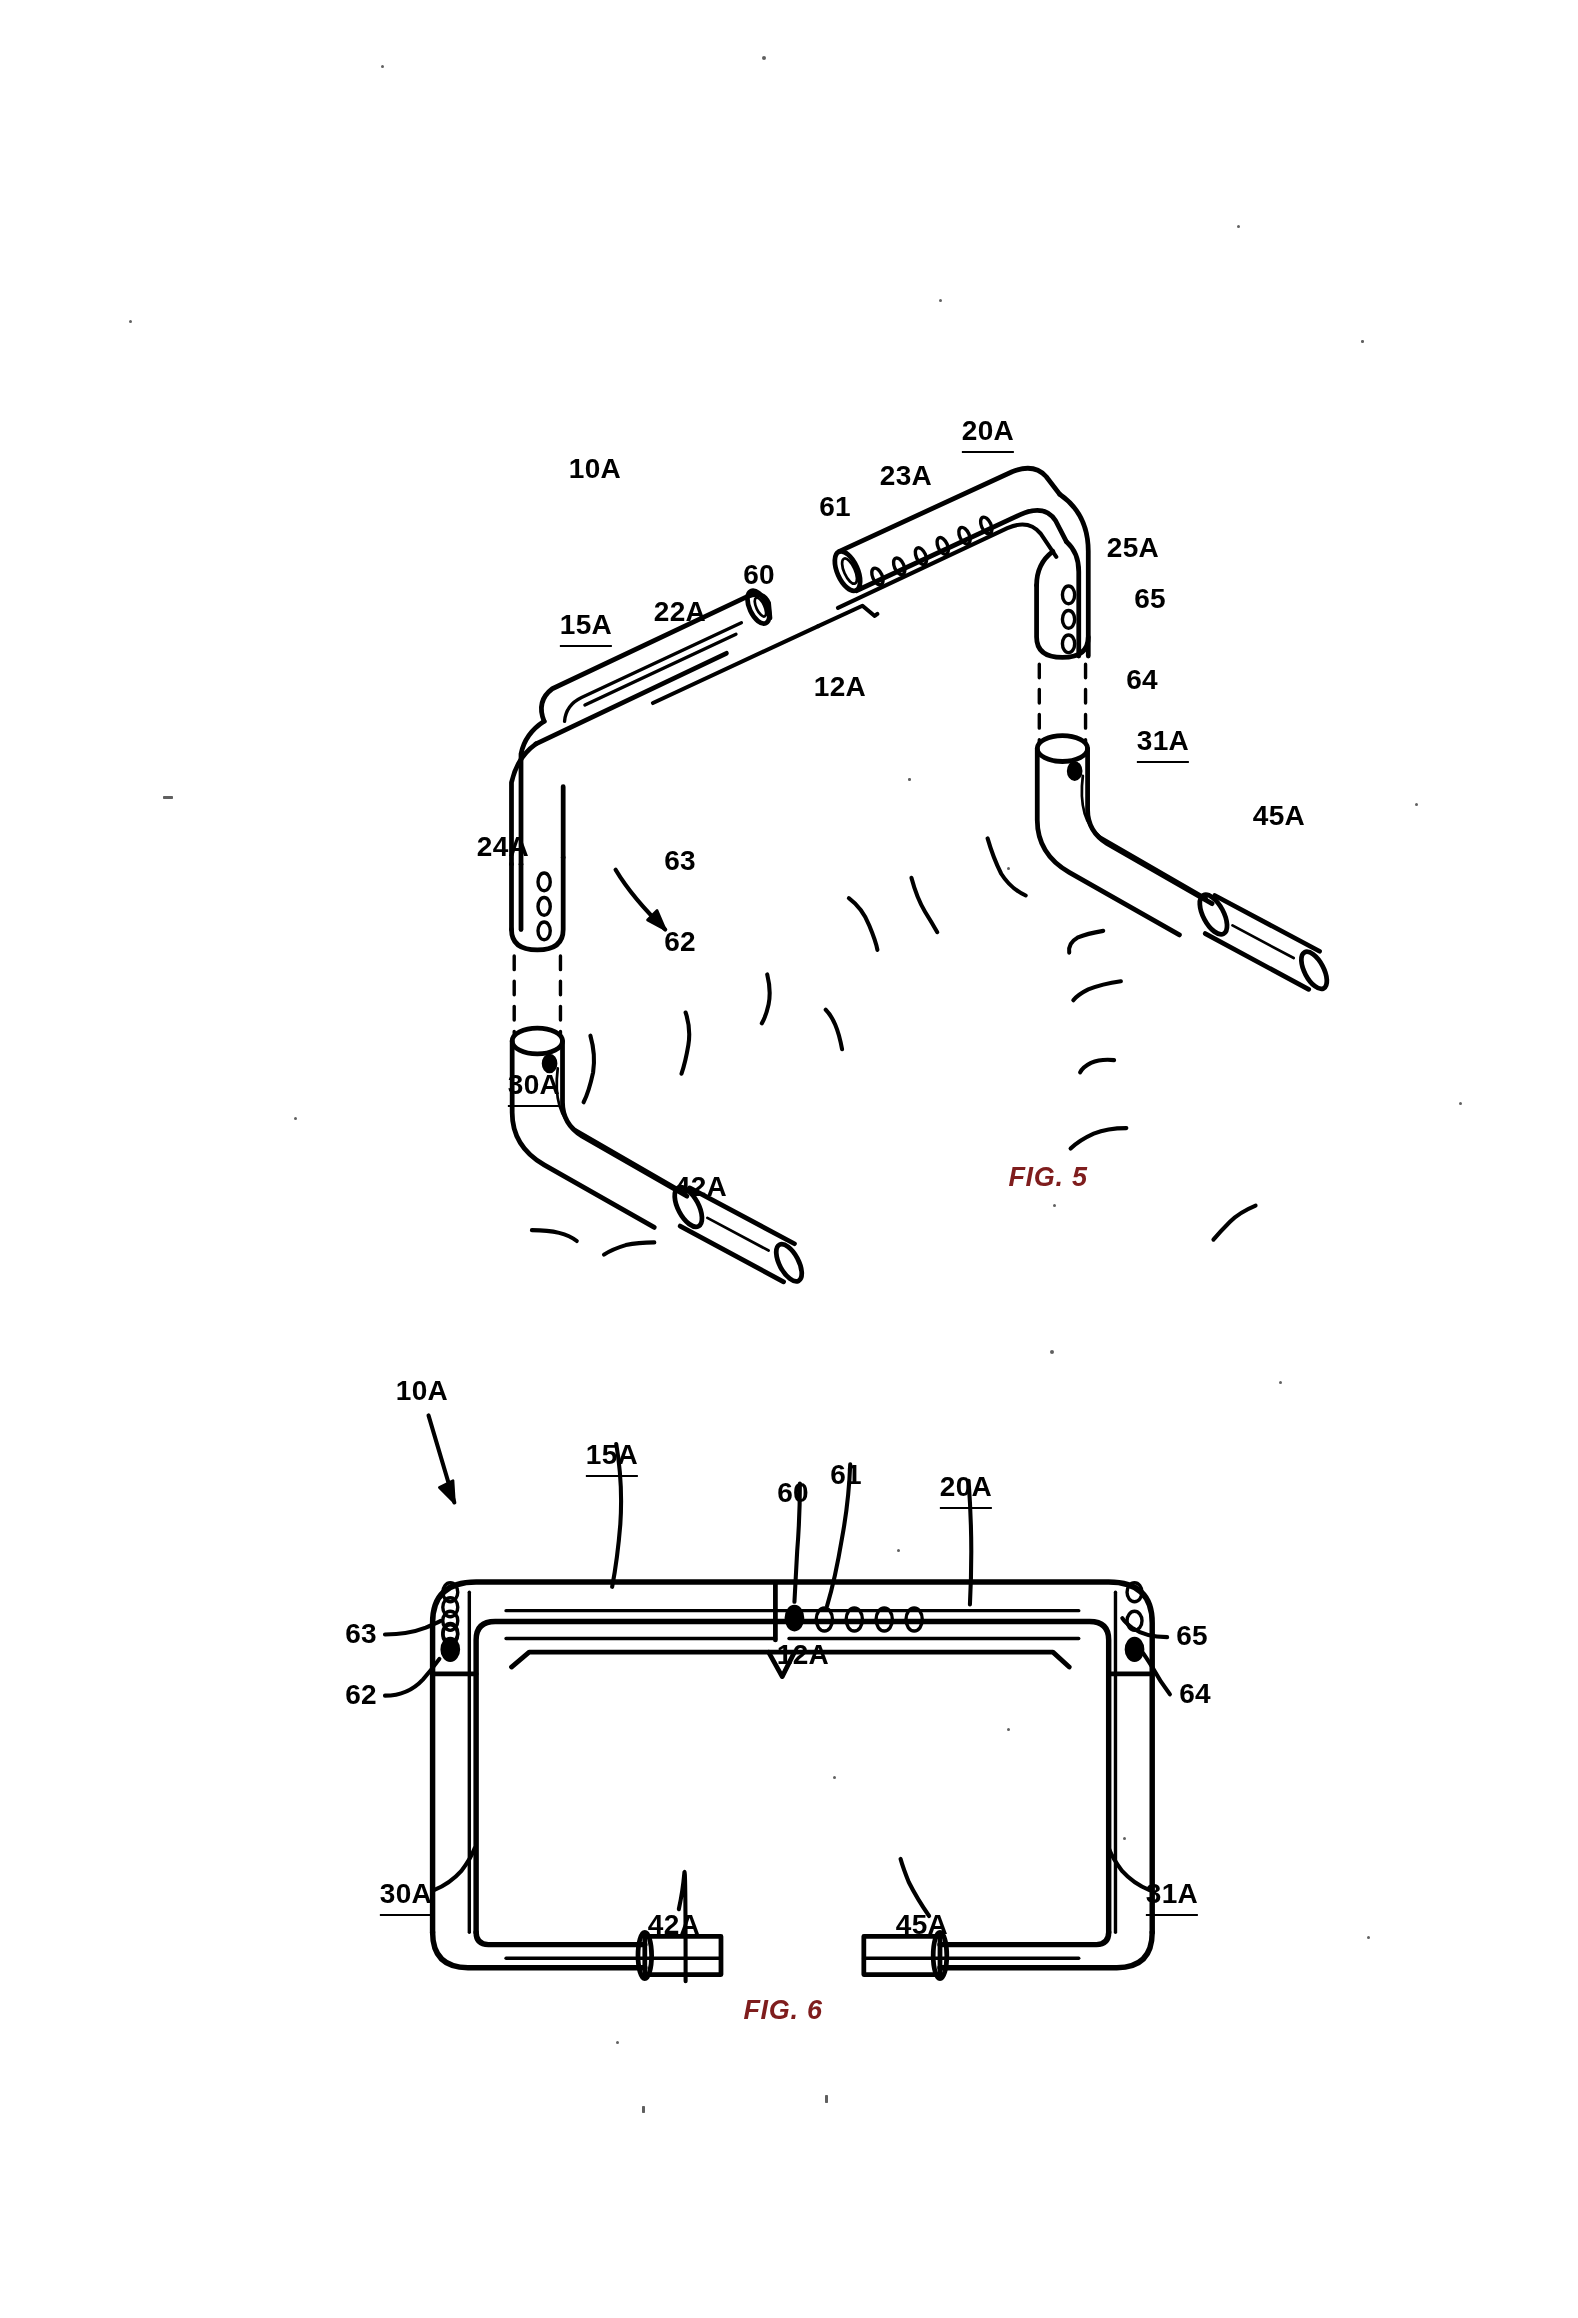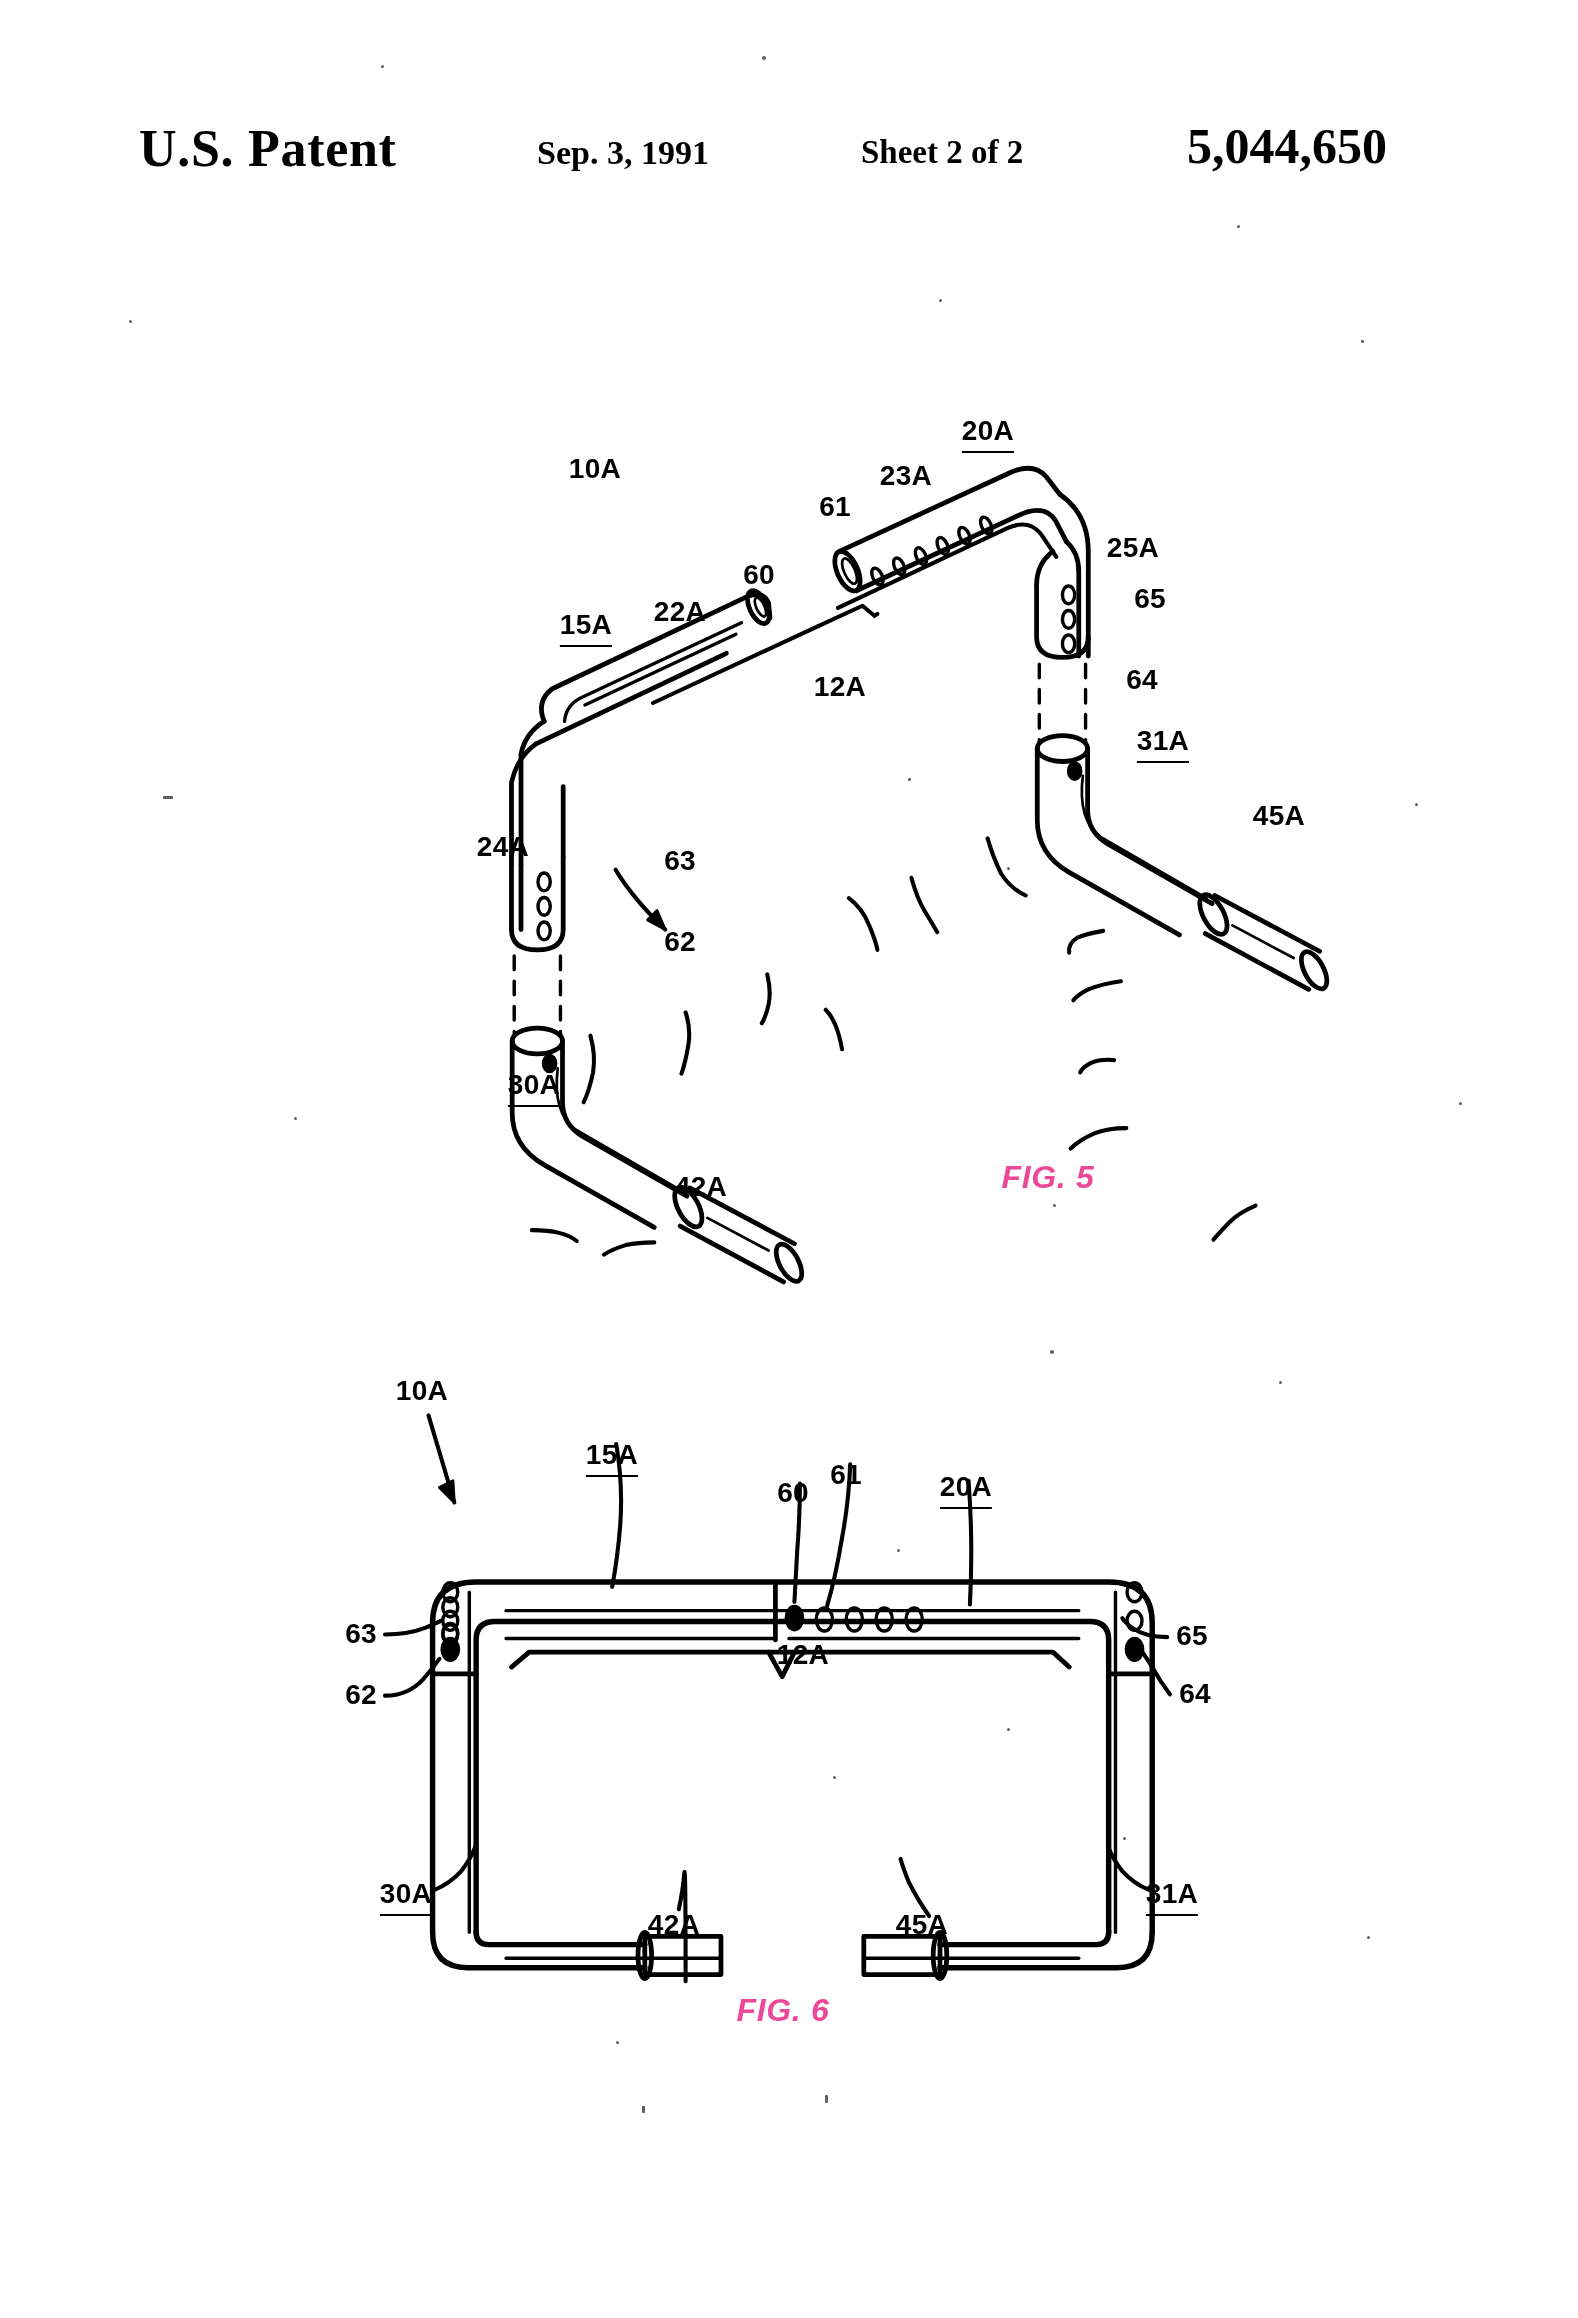--- a/index.html
+++ b/index.html
@@ -83,45 +83,39 @@
   .lbl.ul {
     border-bottom: 2.7px solid #000;
     padding-bottom: 6px;
   }
   .fig-caption {
     position: absolute;
     white-space: nowrap;
     font-family: "Liberation Sans", sans-serif;
     font-style: italic;
     font-weight: 700;
-    font-size: 32px;
+    font-size: 27px;
     letter-spacing: 0.7px;
-    color: #ec4899;
+    color: #7f1d1d;
     transform: translate(-50%, -50%);
   }
 
   
   .speck {
     position: absolute;
     background: #2b2b2b;
     border-radius: 50%;
     opacity: 0.75;
   }
 </style>
 </head>
 <body>
 
 <div id="page">
 
-  <div id="header">
-    <div class="hdr-txt" id="hdr-office">U.S. Patent</div>
-    <div class="hdr-txt" id="hdr-date">Sep. 3, 1991</div>
-    <div class="hdr-txt" id="hdr-sheet">Sheet 2 of 2</div>
-    <div class="hdr-txt" id="hdr-number">5,044,650</div>
-  </div>
 
   <div class="fig-stage" id="fig5-stage">
     <svg class="fig-svg" width="1578" height="912" viewBox="0 0 2320 1340">
       <g fill="none" stroke="#000" stroke-width="6" stroke-linecap="round" stroke-linejoin="round">
 
         <path d="M1234,250 L1488,133 Q1520,120 1538,140 L1558,166" stroke-width="7"></path>
         <path d="M1259,308 L1500,196 Q1536,180 1552,205 L1568,236" stroke-width="7"></path>
 
         <ellipse cx="1246" cy="279" rx="15" ry="31" transform="rotate(-24 1246 279)" stroke-width="7"></ellipse>
 

